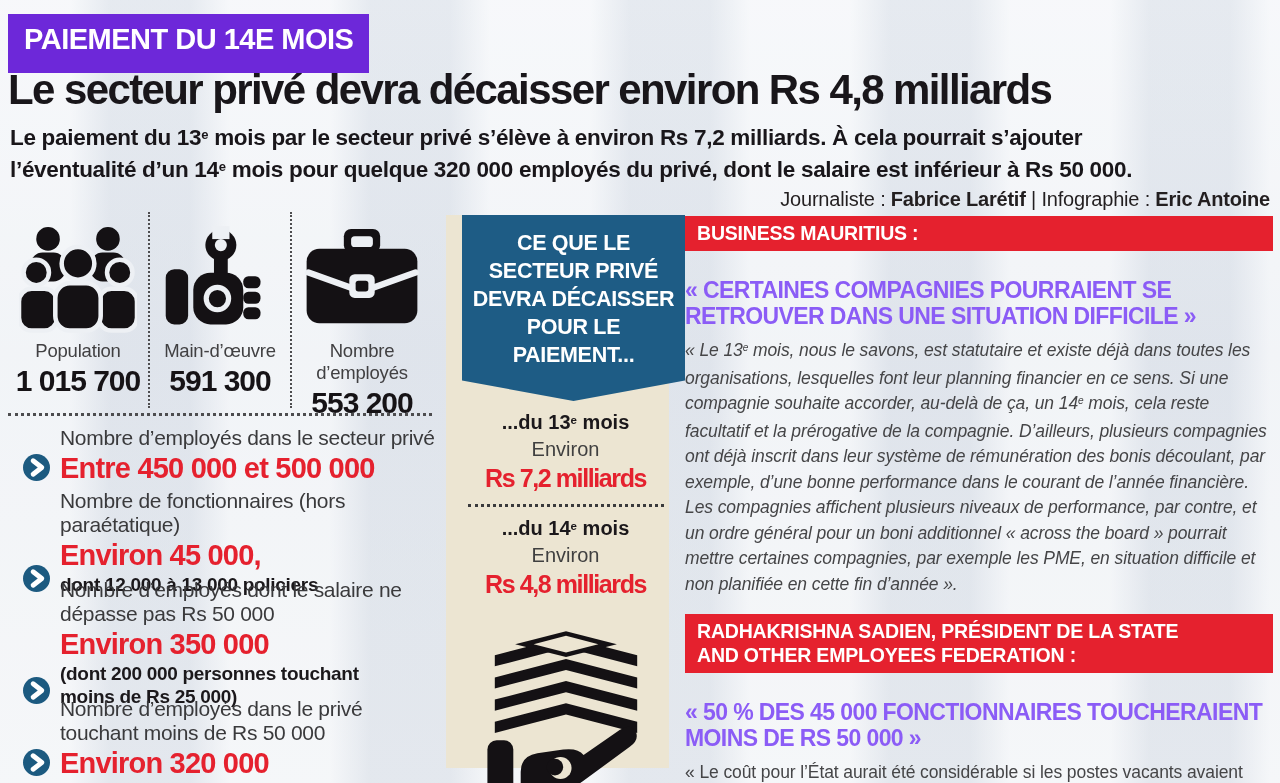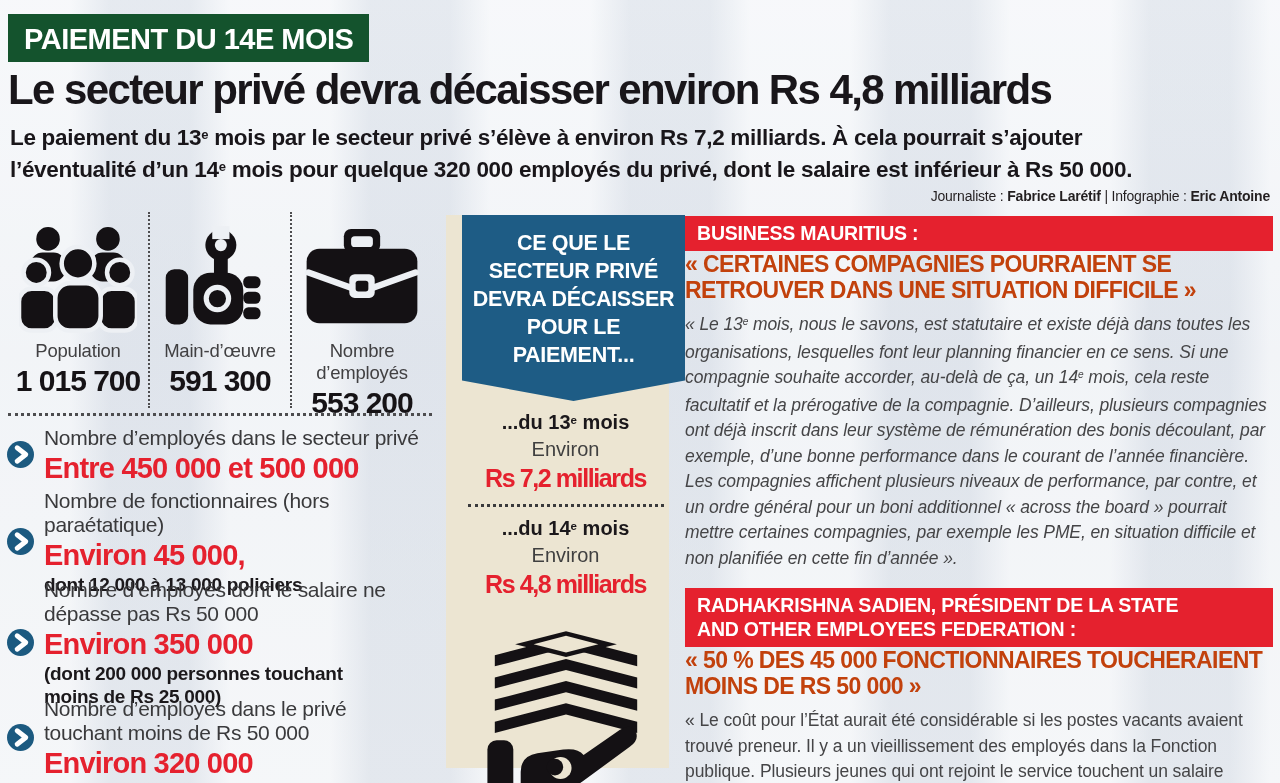--- a/index.html
+++ b/index.html
@@ -8,38 +8,38 @@
     font-family:"Liberation Sans", sans-serif;
     color:#1b181b;
     background:
       repeating-linear-gradient(90deg, rgba(255,255,255,.45) 0 70px, rgba(203,211,222,.28) 110px 190px, rgba(255,255,255,.45) 230px 260px),
       linear-gradient(180deg,#f0f3f7 0%,#e7ebf1 45%,#edf0f4 100%);
   }
   .page{ position:relative; width:1280px; height:783px; }
 
   
   .tag-banner{
-    position:absolute; left:8px; top:14px; height:48px;
-    background:#14532d; color:#fff;
+    position:absolute; left:8px; top:14px; height:59px;
+    background:#6d28d9; color:#fff;
     font-size:29px; font-weight:800; line-height:51px;
     padding:0 16px; letter-spacing:-0.5px;
   }
   .main-title{
     position:absolute; left:8px; top:66px; width:1260px;
     font-size:42px; font-weight:800; letter-spacing:-1.6px; color:#19161a;
     white-space:nowrap;
   }
   .subtitle{
     position:absolute; left:10px; top:123px; width:1262px;
     font-size:22.5px; font-weight:700; letter-spacing:-0.3px; line-height:29px; color:#19161a;
   }
   .subtitle .line{ white-space:nowrap; }
   .credit{
     position:absolute; right:10px; top:188px;
-    font-size:14px; color:#231f20; letter-spacing:-0.2px;
+    font-size:20px; color:#231f20; letter-spacing:-0.2px;
   }
   .credit b{ font-weight:700; }
   .sup{ font-size:58%; position:relative; top:-0.45em; }
 
   
   .stats{
     position:absolute; left:8px; top:212px; width:424px; height:196px;
     display:flex;
   }
   .stat{ flex:1 1 0; text-align:center; padding-top:2px; }
@@ -48,21 +48,21 @@
   .stat-label{ font-size:18.5px; color:#414042; letter-spacing:-0.2px; line-height:22px; }
   .stat-value{ font-size:30px; font-weight:800; letter-spacing:-1px; color:#161316; margin-top:2px; }
 
   .h-dotted{
     position:absolute; left:8px; top:413px; width:424px;
     border-top:3px dotted #4d4d4f;
   }
 
   
   .bullet{
-    position:absolute; left:7px; width:424px; display:flex; align-items:center;
+    position:absolute; left:23px; width:424px; display:flex; align-items:flex-end;
   }
   .bullet .arrow{ flex:0 0 27px; margin-top:2px; }
   .bullet .txt{ margin-left:10px; width:386px; }
   .b-label{ font-size:21px; color:#3a3a3c; letter-spacing:-0.3px; line-height:24px; }
   .b-value{ font-size:29px; font-weight:800; color:#e5212e; letter-spacing:-0.8px; line-height:33px; margin-top:2px; }
   .b-note{ font-size:19px; font-weight:800; color:#1b181b; letter-spacing:-0.3px; line-height:23px; margin-top:1px; }
   .b-note:empty{ display:none; }
 
   
   .panel{
@@ -85,22 +85,22 @@
   .p-icn{ text-align:center; margin-top:8px; }
 
   
   .quotes{ position:absolute; left:685px; top:216px; width:588px; }
   .q-banner{
     background:#e5212e; color:#fff; font-weight:800;
     font-size:19.5px; letter-spacing:-0.2px; line-height:24px;
     padding:5px 60px 6px 12px;
   }
   .q-headline{
-    font-size:23px; font-weight:800; color:#c2410c;
-    letter-spacing:-0.6px; line-height:26px; margin:0 0 9px 0;
+    font-size:23px; font-weight:800; color:#8b5cf6;
+    letter-spacing:-0.6px; line-height:26px; margin:26px 0 9px 0;
   }
   .q-body{ font-size:17.5px; color:#454547; line-height:25.5px; letter-spacing:-0.1px; }
   .q-body.italic{ font-style:italic; }
   .q2{ margin-top:17px; }
 </style>
 </head>
 <body>
 
 <div class="page">
 

